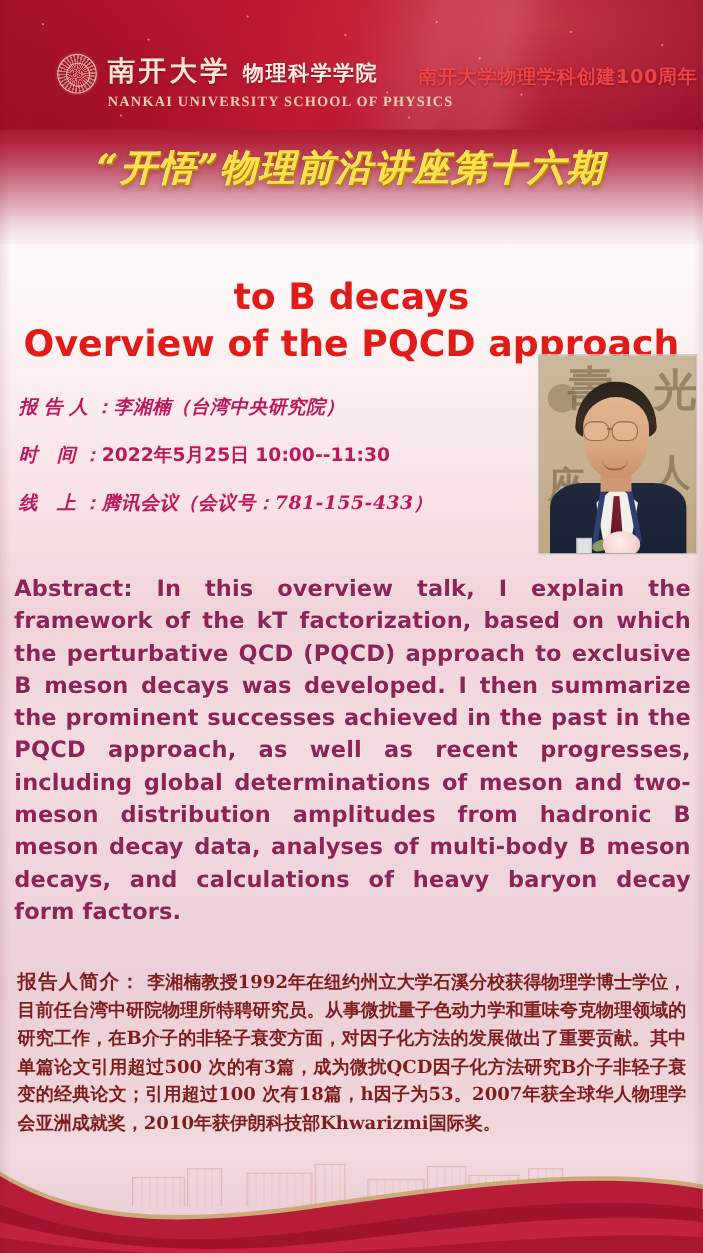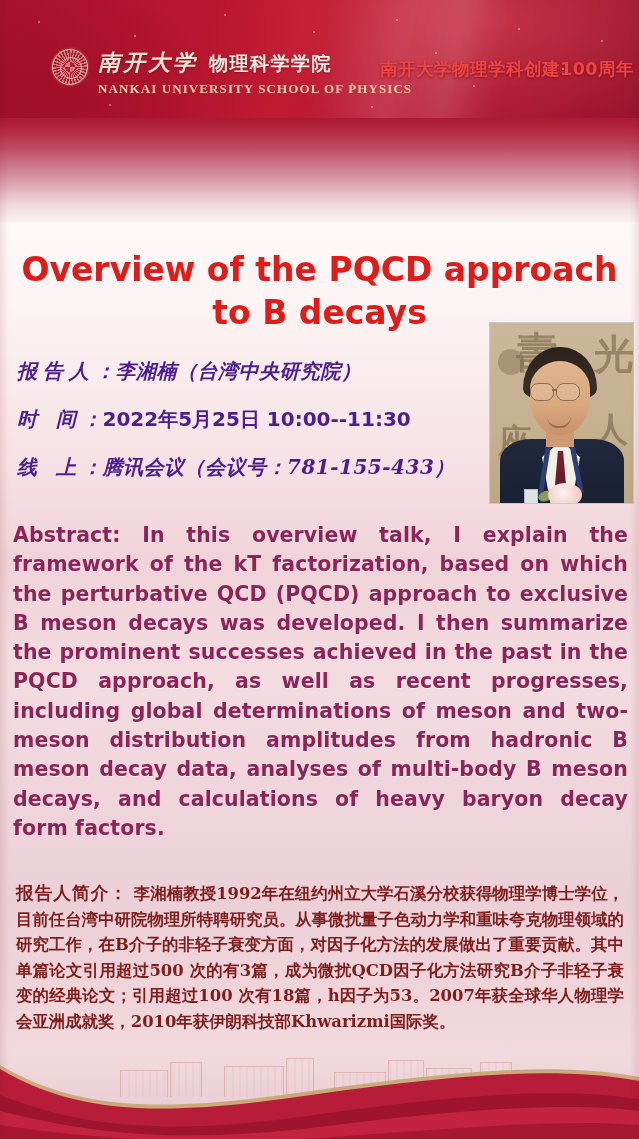--- a/index.html
+++ b/index.html
@@ -122,23 +122,22 @@
   }
   .logo-text { margin-left: 10px; }
   .logo-cn {
     display: flex;
     align-items: baseline;
     color: #f7e4d4;
     white-space: nowrap;
   }
   .logo-cn .brand {
     font-family: "DejaVu Serif", serif;
-    font-size: 22px;
-    font-weight: 700;
-    font-style: italic;
+    font-size: 25px;
+    font-weight: 700;
     letter-spacing: 3px;
     text-shadow: 0 1px 2px rgba(90,0,15,0.5);
   }
   .logo-cn .school {
     font-family: Liberation Sans, sans-serif;
     font-size: 19px;
     font-weight: 700;
     letter-spacing: 1.5px;
     margin-left: 11px;
     color: #fbeee2;
@@ -319,22 +318,22 @@
   
   .details {
     position: absolute;
     left: 17px; top: 358px;
     width: 470px;
   }
   .detail-row {
     font-family: "DejaVu Serif", serif;
     font-weight: 700;
     font-style: italic;
-    font-size: 20px;
-    color: #4c1d95;
+    font-size: 17px;
+    color: #be185d;
     white-space: nowrap;
     margin-bottom: 21px;
     letter-spacing: 0.5px;
   }
   .detail-row .lbl { letter-spacing: 6px; }
   .detail-row .val-num {
     font-family: "DejaVu Sans", sans-serif;
     font-style: normal;
     font-weight: 700;
     letter-spacing: 0px;
@@ -441,24 +440,25 @@
       <div class="logo-cn">
         <span class="brand">南开大学</span>
         <span class="school">物理科学学院</span>
       </div>
       <div class="logo-en">NANKAI UNIVERSITY SCHOOL OF PHYSICS</div>
     </div>
   </div>
 
   <div class="anniversary">南开大学物理学科创建100周年</div>
 
+  <div class="series-title">“开悟”物理前沿讲座第十六期</div>
 
   <div class="talk-title">
+    <div>to B decays</div>
     <div>Overview of the PQCD approach</div>
-    <div>to B decays</div>
   </div>
 
   <div class="photo">
     <span class="calli c1">壽</span>
     <span class="calli c2">光</span>
     <span class="calli c3">座</span>
     <span class="calli c4">人</span>
     <span class="cdot"></span>
     <span class="cnat">Nat</span>
     <span class="ph-suit"></span>

